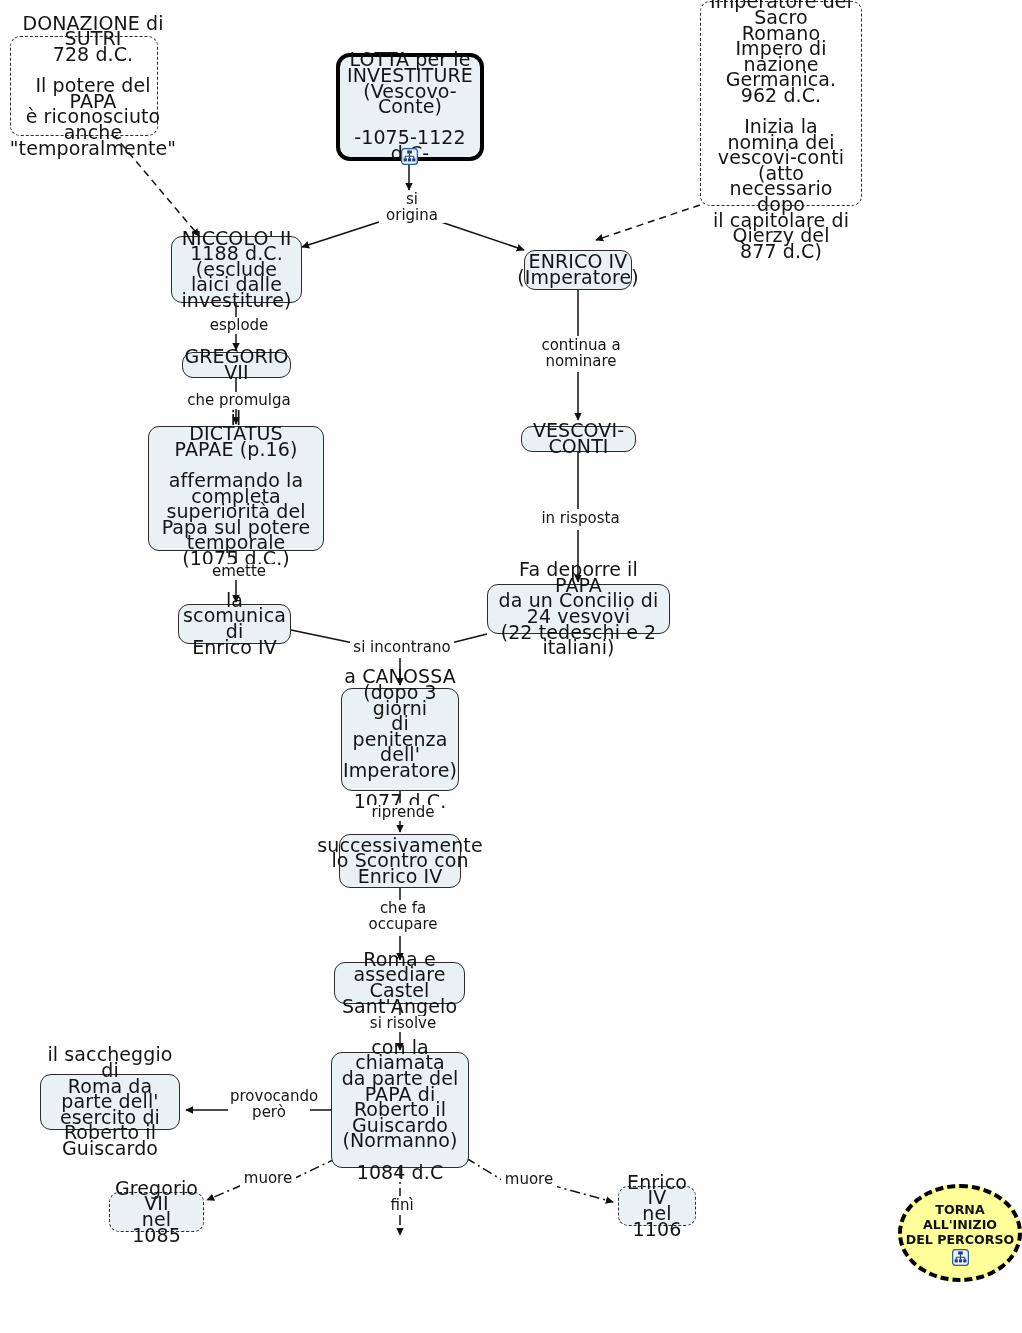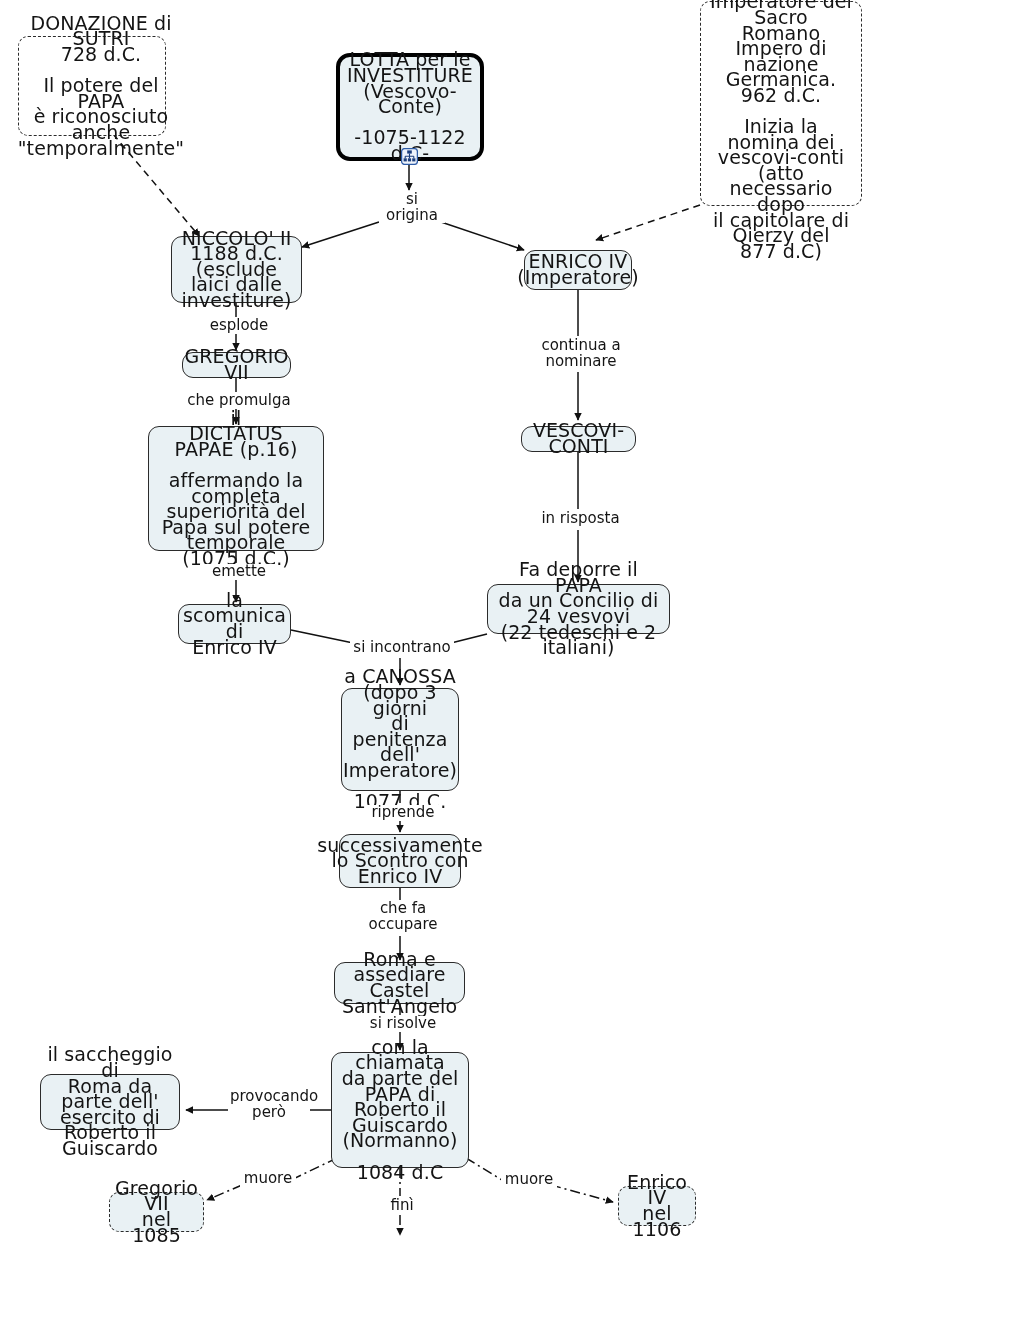--- a/index.html
+++ b/index.html
@@ -154,21 +154,21 @@
       <path d="M242,1185 L207,1200" stroke-dasharray="10,4,2,4" marker-end="url(#ah)"></path>
 
       <path d="M400,1168 L400,1196" stroke-dasharray="10,4,2,4"></path>
       <path d="M400,1215 L400,1235" stroke-dasharray="10,4,2,4" marker-end="url(#ah)"></path>
 
       <path d="M466,1158 L502,1180" stroke-dasharray="10,4,2,4"></path>
       <path d="M551,1185 L613,1202" stroke-dasharray="10,4,2,4" marker-end="url(#ah)"></path>
     </g>
   </svg>
 
-  <div class="node dashed" style="left:18px; top:36px; width:148px; height:100px;padding-left:24px;">DONAZIONE di SUTRI
+  <div class="node dashed" style="left:10px; top:36px; width:148px; height:100px;padding-left:24px;">DONAZIONE di SUTRI
 728 d.C.
 
 Il potere del PAPA
 è riconosciuto anche
 "temporalmente"</div>
 
   <div class="node root" style="left:336px; top:53px; width:148px; height:108px;">LOTTA per le
 INVESTITURE
 (Vescovo-Conte)
 
@@ -284,14 +284,27 @@
 
   <div class="label" style="left:228px; top:1089px; width:78px;">provocando
 però</div>
 
   <div class="label" style="left:240px; top:1171px; width:52px;">muore</div>
 
   <div class="label" style="left:376px; top:1198px; width:48px;">finì</div>
 
   <div class="label" style="left:501px; top:1172px; width:52px;">muore</div>
 
+  <div class="torna" style="left:898px; top:1184px; width:124px; height:98px;">
+    <span style="white-space:pre-line;">TORNA
+ALL'INIZIO
+DEL PERCORSO</span>
+    <svg class="mapicon" style="position:relative; left:0; top:2px;" viewBox="0 0 17 17">
+      <rect x="0.6" y="0.6" width="15.8" height="15.8" rx="3" fill="#eef3fb" stroke="#2d5ba6" stroke-width="1.3"></rect>
+      <rect x="6.2" y="2.4" width="4.6" height="3.2" fill="#1d3f7d"></rect>
+      <path d="M8.5,5.6 L8.5,8.2 M4.2,8.2 L12.8,8.2 M4.2,8.2 L4.2,10.3 M8.5,8.2 L8.5,10.3 M12.8,8.2 L12.8,10.3" stroke="#1d3f7d" stroke-width="1.1" fill="none"></path>
+      <rect x="2.6" y="10.3" width="3.2" height="3.1" fill="#1d3f7d"></rect>
+      <rect x="6.9" y="10.3" width="3.2" height="3.1" fill="#1d3f7d"></rect>
+      <rect x="11.2" y="10.3" width="3.2" height="3.1" fill="#1d3f7d"></rect>
+    </svg>
+  </div>
 
 </div>
 
 </body></html>

